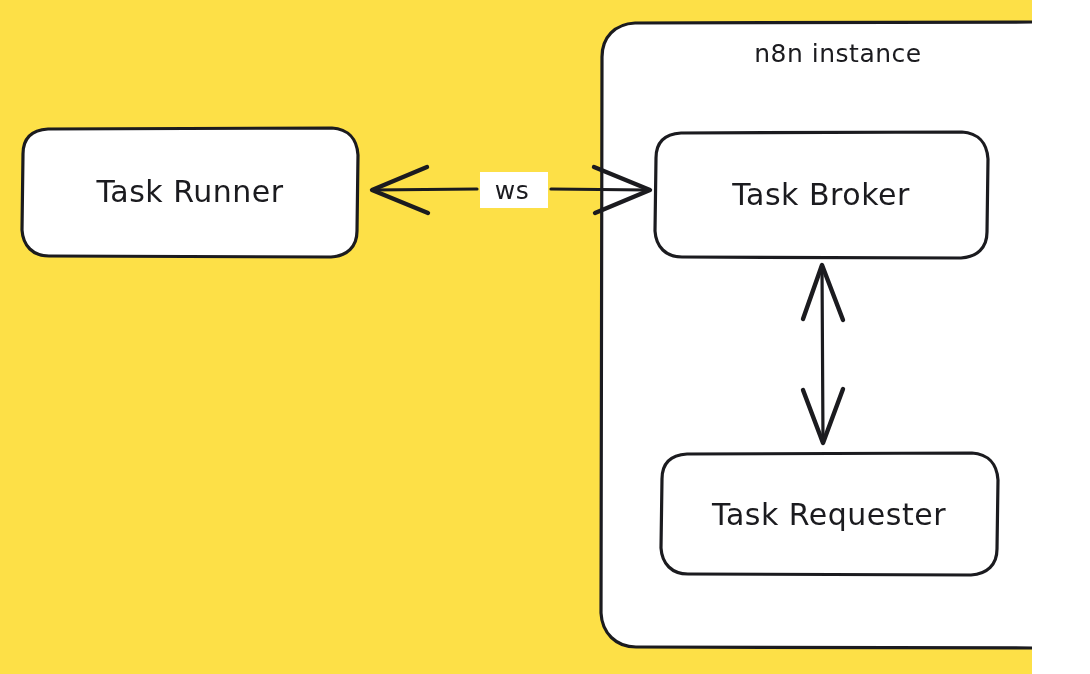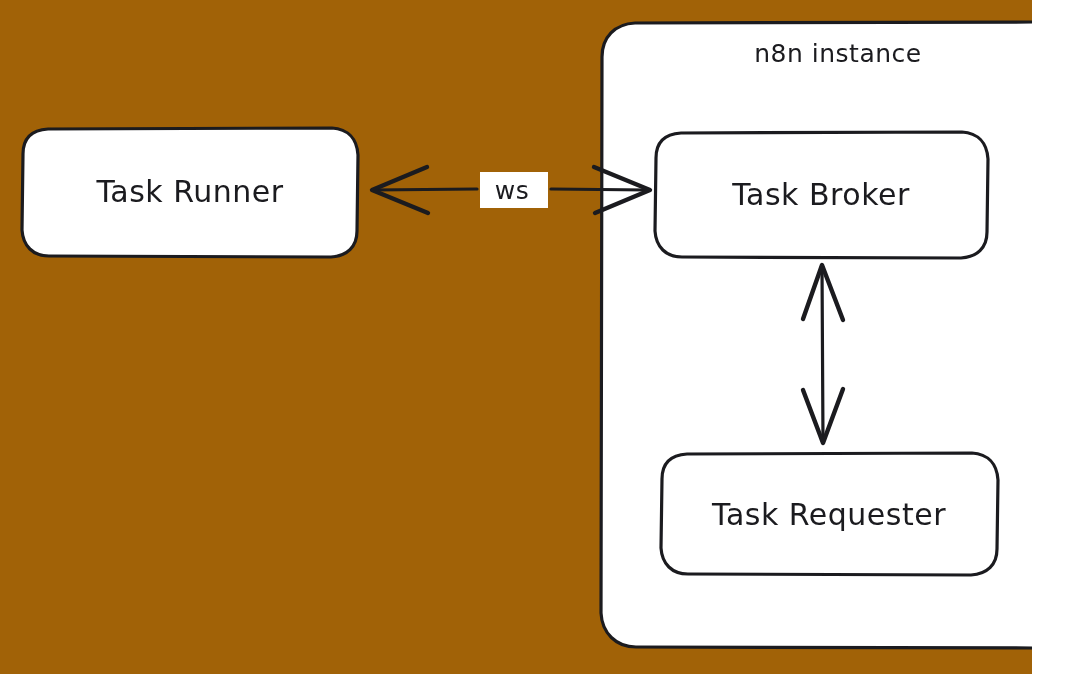--- a/index.html
+++ b/index.html
@@ -8,21 +8,21 @@
     padding: 0;
     background: #ffffff;
   }
   body {
     font-family: "DejaVu Sans", sans-serif;
   }
   #canvas {
     position: relative;
     width: 1032px;
     height: 674px;
-    background: #a16207;
+    background: #fde047;
     overflow: hidden;
   }
   #diagram-svg {
     position: absolute;
     left: 0;
     top: 0;
     width: 1090px;
     height: 674px;
   }
   .node-label {

